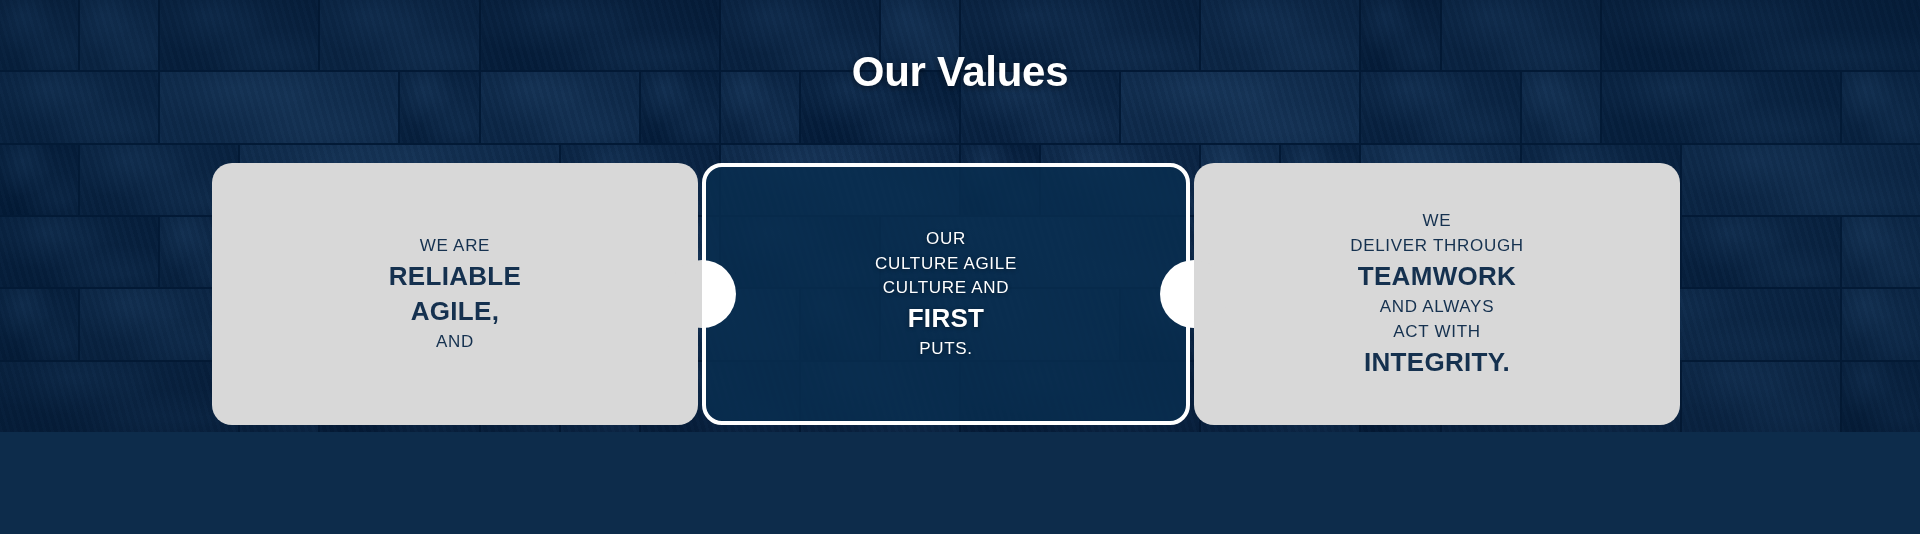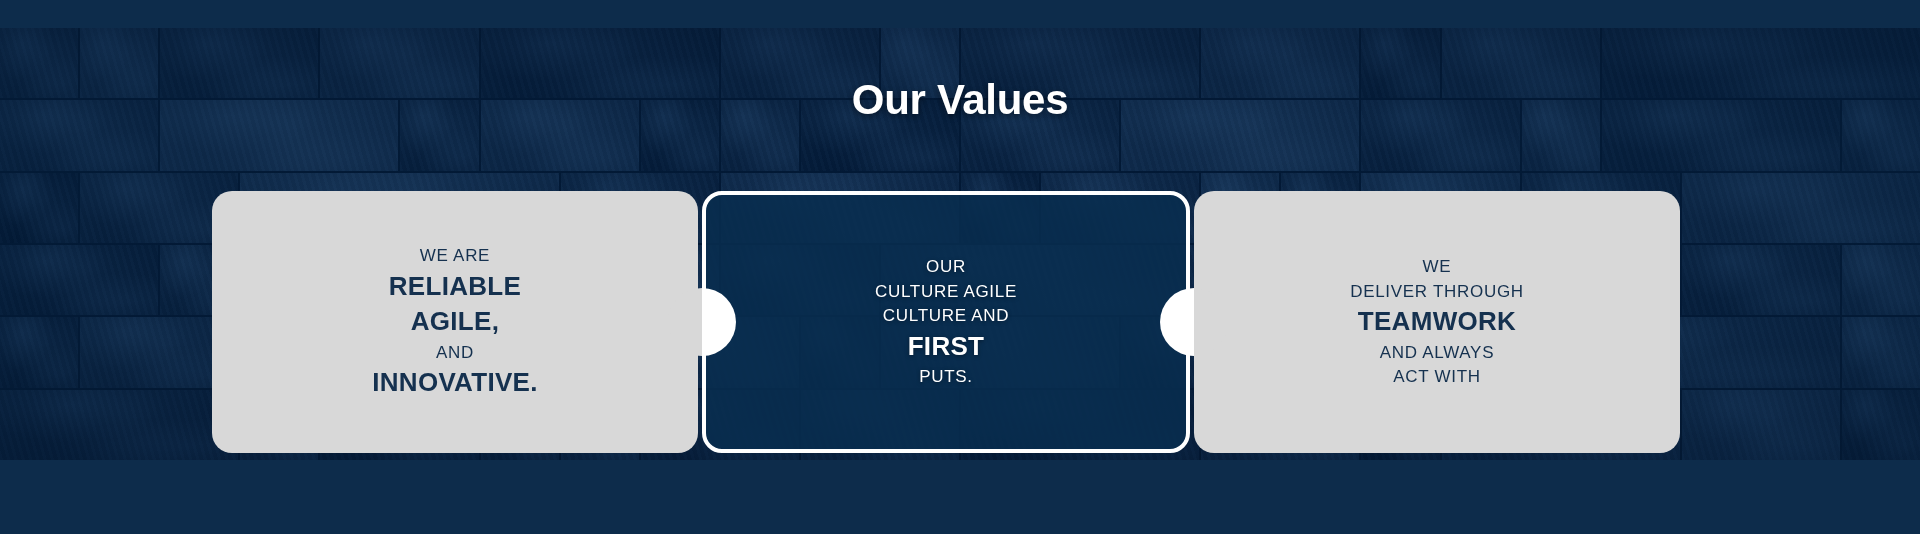--- a/index.html
+++ b/index.html
@@ -7,21 +7,20 @@
     padding: 0;
     background: #0d2c4b;
   }
   .stage {
     position: relative;
     width: 1920px;
     height: 432px;
     overflow: hidden;
     font-family: "Liberation Sans", sans-serif;
     background: #0e3255;
-    margin-top: 28px;
   }
 
   
   .mosaic {
     position: absolute;
     inset: 0;
     display: grid;
     grid-template-columns: repeat(24, 1fr);
     grid-template-rows: repeat(6, 1fr);
     gap: 2px;
@@ -251,41 +250,41 @@
   <div class="title">Our Values</div>
 
   <div class="cards">
 
     <div class="card card-left card-gray">
       <div class="lines">
         <span class="ln reg">WE ARE</span>
         <span class="ln big">RELIABLE</span>
         <span class="ln big">AGILE,</span>
         <span class="ln reg">AND</span>
-        <span class="ln big">INNOVATIVE.</span>
       </div>
     </div>
 
     <div class="card card-mid card-dark">
       <div class="lines">
         <span class="ln reg">OUR</span>
         <span class="ln reg">CULTURE AGILE</span>
         <span class="ln reg">CULTURE AND</span>
         <span class="ln big">FIRST</span>
         <span class="ln reg">PUTS.</span>
       </div>
     </div>
 
     <div class="card card-right card-gray">
       <div class="lines">
         <span class="ln reg">WE</span>
         <span class="ln reg">DELIVER THROUGH</span>
         <span class="ln big">TEAMWORK</span>
         <span class="ln reg">AND ALWAYS</span>
         <span class="ln reg">ACT WITH</span>
+        <span class="ln big">INTEGRITY.</span>
       </div>
     </div>
 
     <div class="connector conn-1">
       <div class="half l"></div>
       <div class="half r"></div>
     </div>
 
     <div class="connector conn-2">
       <div class="half l"></div>

